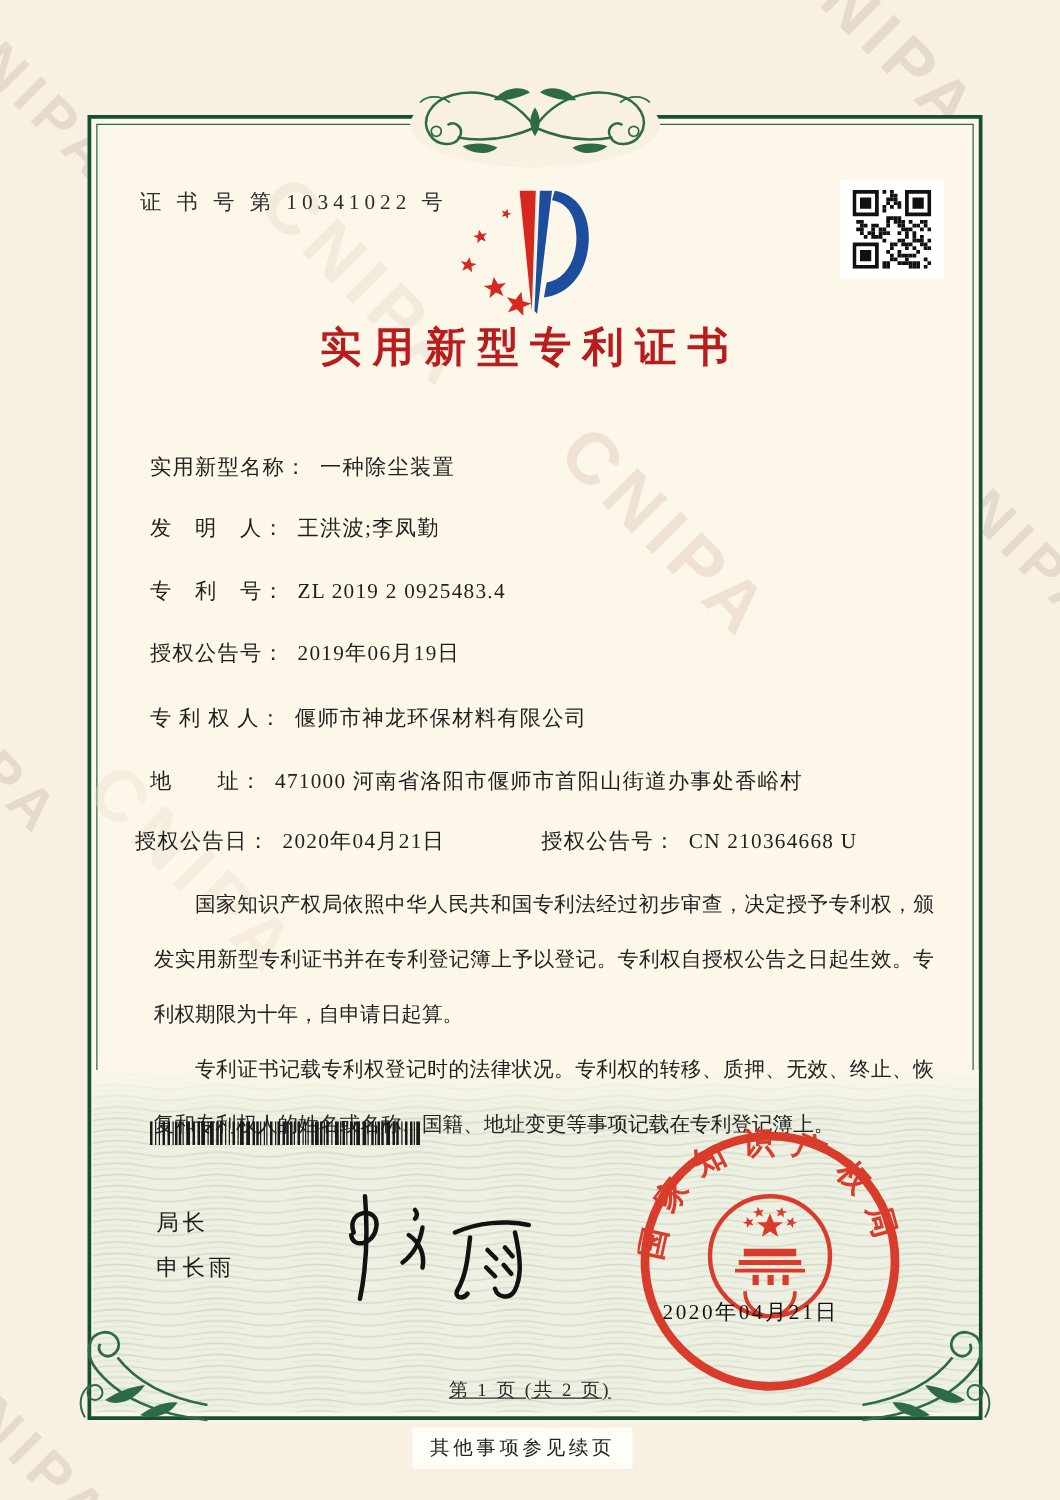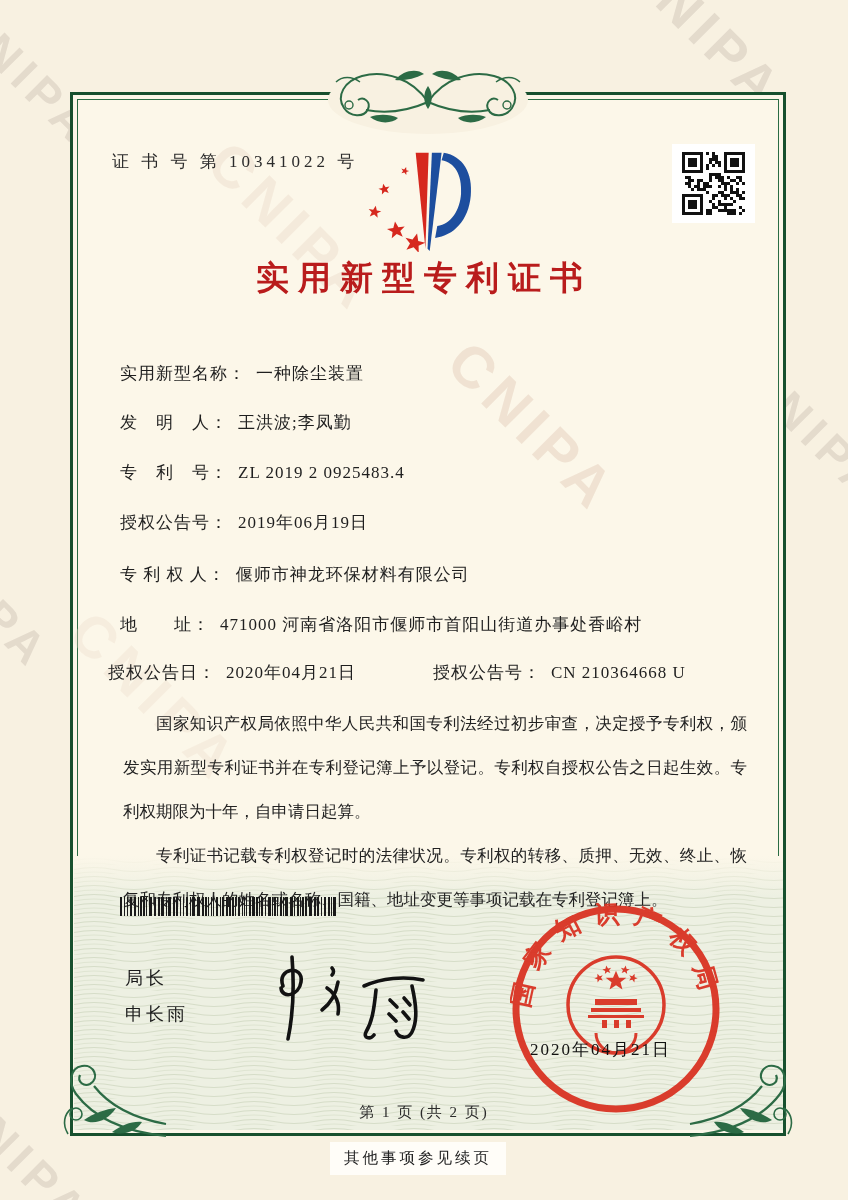--- a/index.html
+++ b/index.html
@@ -33,21 +33,21 @@
     left:0;right:0;text-align:center;font-size:33px;font-weight:bold;
     letter-spacing:9px;color:#b91c1c;
   }
   .field{font-size:17px;letter-spacing:1px;white-space:nowrap;}
   .field .lab{display:inline-block;}
   .field .val{margin-left:10px;}
   .paras{width:624px;font-size:16.5px;line-height:44px;text-align:justify;color:#222;}
   .paras p{margin:0;text-indent:2em;}
   .dirlabel{font-family:"Liberation Sans","DejaVu Sans",sans-serif;font-size:18px;letter-spacing:3px;color:#1c1c1c;}
   .sealdate{font-size:17px;letter-spacing:2px;color:#111;z-index:6;}
-  .pageno{left:0;right:0;text-align:center;font-size:15px;letter-spacing:2px;color:#2a2a2a;}
+  .pageno{left:0;right:0;text-align:center;font-size:15px;letter-spacing:2px;color:#2a2a2a;text-decoration:underline;}
   .contnote{
     background:#fffdf8;text-align:center;font-size:15.5px;letter-spacing:3px;
     padding:6px 14px;color:#222;z-index:5;font-family:Liberation Mono, monospace;
   }
   .qrbox{background:#fff;padding:8px 10px;z-index:4;}
   svg{display:block;}
 </style>
 </head>
 <body>
 

